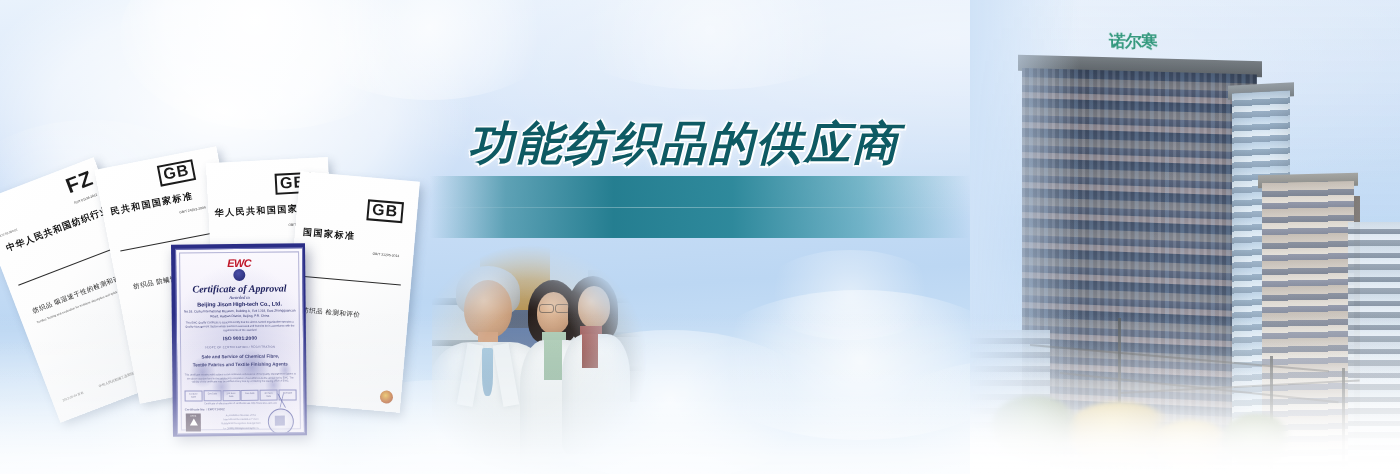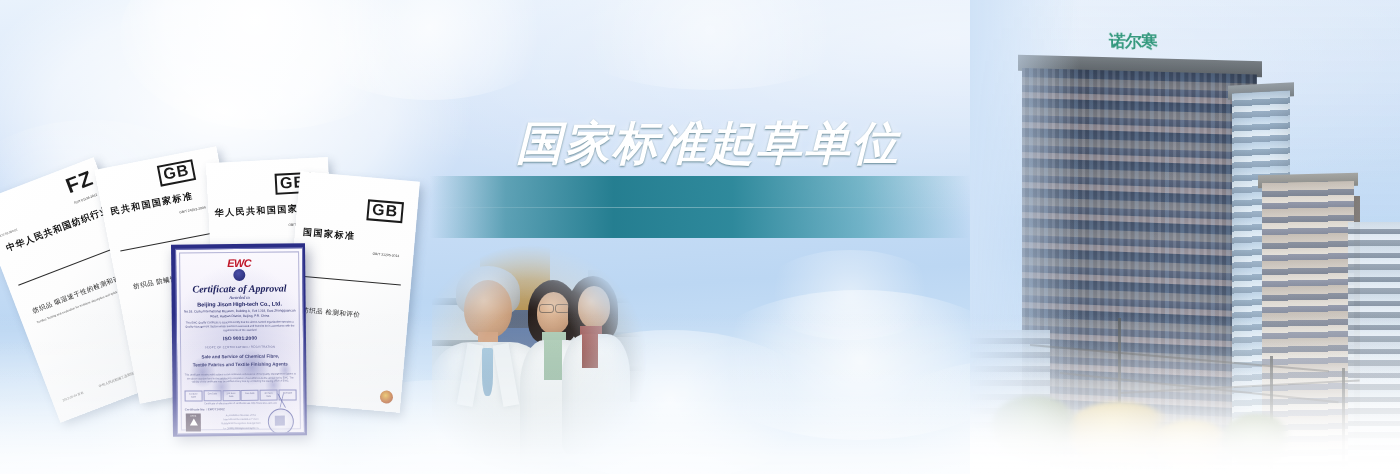--- a/index.html
+++ b/index.html
@@ -833,17 +833,17 @@
           Accreditation Member of the International Accreditation Forum Multilateral Recognition Arrangement for Quality Management Systems
         </div>
         <div class="cert-stamp"></div>
         <div class="cert-foot">EWC Certification Limited</div>
       </div>
     </div>
   </div>
 
   <div class="headline-band"></div>
   <div class="headline">
-    <span class="hl-line hl-2">国家标准起草单位</span>
+    <span class="hl-line hl-1">功能纺织品的供应商</span>
   </div>
 
   <div class="cloud-bottom-band"></div>
 </div>
 
 </body></html>

